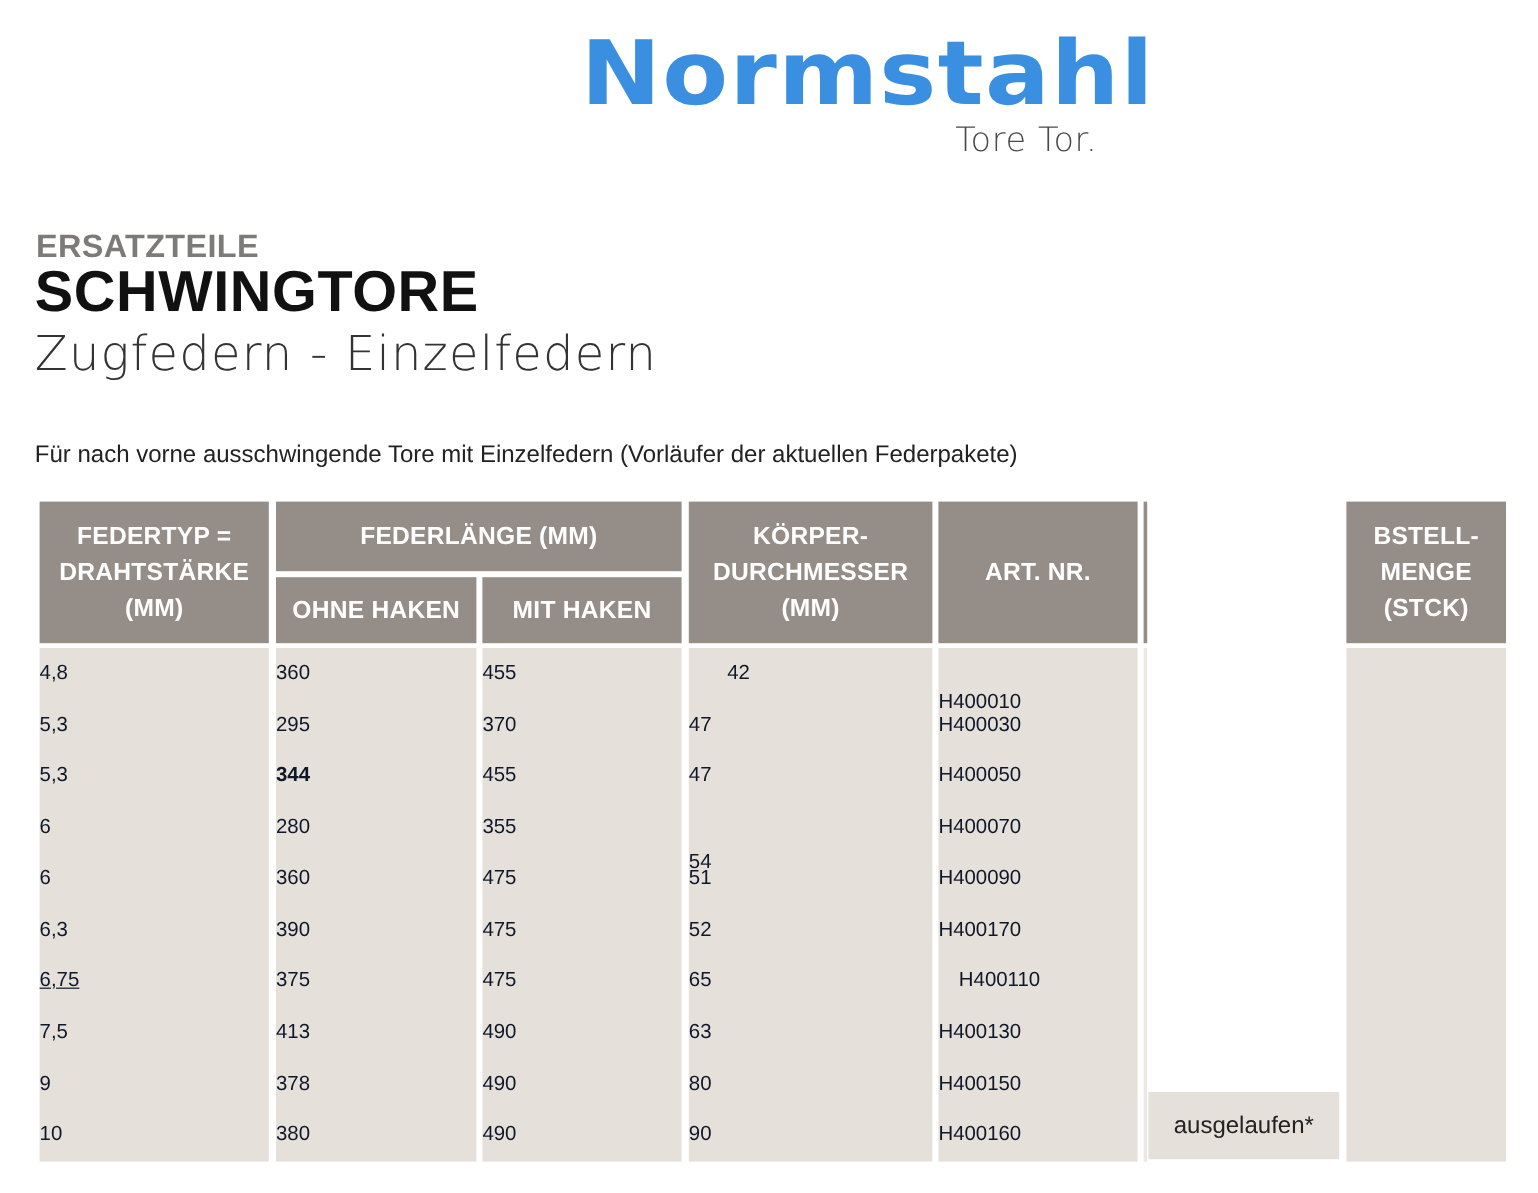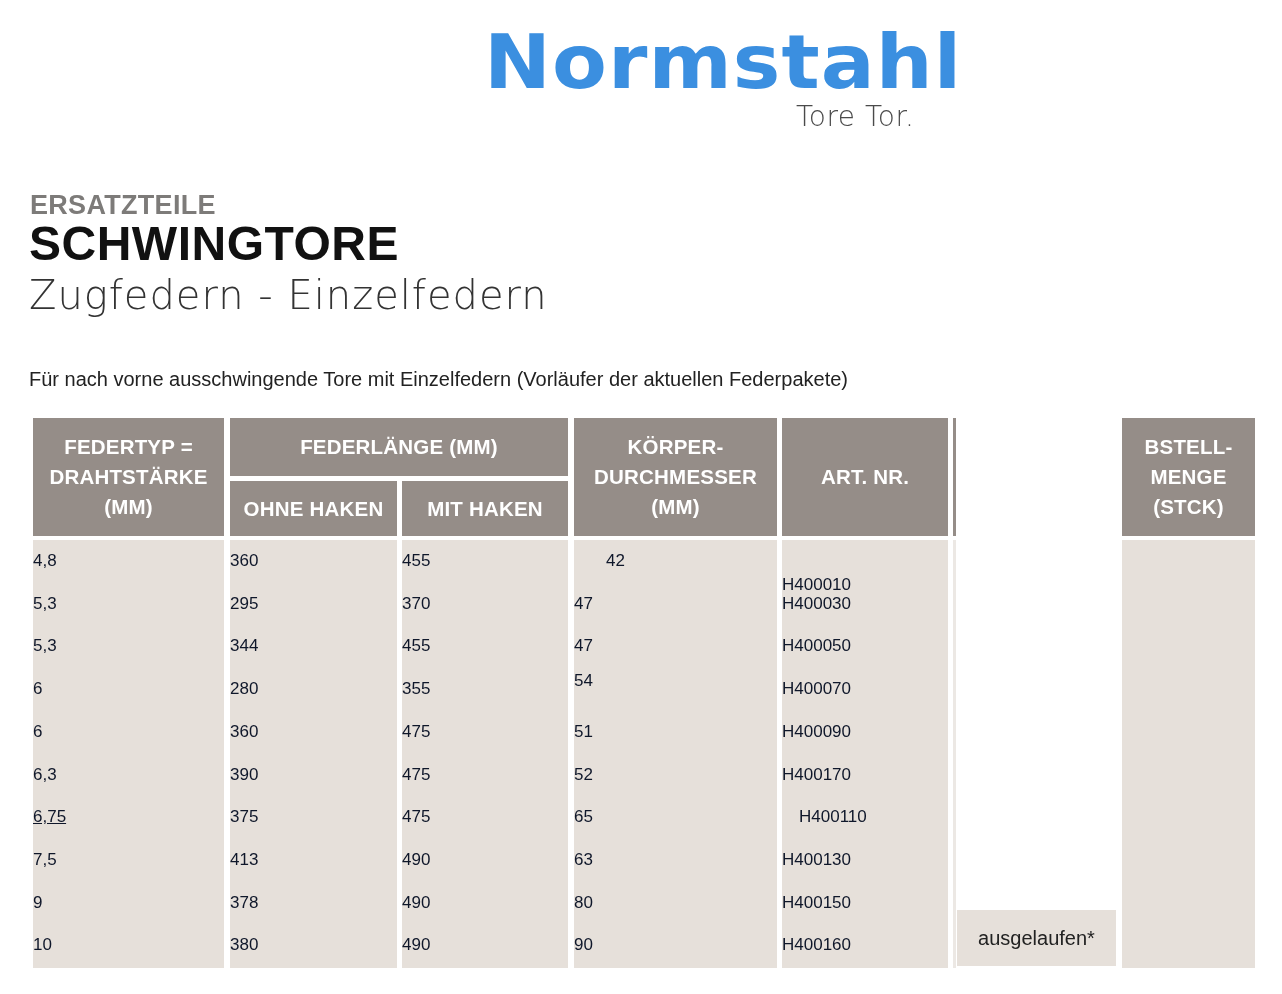--- a/index.html
+++ b/index.html
@@ -75,31 +75,31 @@
       <div>
         <div class="cell" style="left: 33px; width: 191px; top: 582.7px;">5,3</div>
         <div class="cell" style="left: 230px; width: 167px; top: 582.7px;">295</div>
         <div class="cell" style="left: 402px; width: 166px; top: 582.7px;">370</div>
         <div class="cell" style="left: 574px; width: 203px; top: 582.7px;">47</div>
         <div class="cell" style="left: 782px; width: 166px; top: 582.7px;">H400030</div>
         <div class="cell" style="left: 1122px; width: 133px; top: 582.7px;"></div>
       </div>
       <div>
         <div class="cell" style="left: 33px; width: 191px; top: 625.4px;">5,3</div>
-        <div class="cell" style="left: 230px; width: 167px; top: 625.4px;">344</div>
+        <div class="cell" style="left: 230px; width: 167px; top: 625.4px; font-weight: bold;">344</div>
         <div class="cell" style="left: 402px; width: 166px; top: 625.4px;">455</div>
         <div class="cell" style="left: 574px; width: 203px; top: 625.4px;">47</div>
         <div class="cell" style="left: 782px; width: 166px; top: 625.4px;">H400050</div>
         <div class="cell" style="left: 1122px; width: 133px; top: 625.4px;"></div>
       </div>
       <div>
         <div class="cell" style="left: 33px; width: 191px; top: 668.1px;">6</div>
         <div class="cell" style="left: 230px; width: 167px; top: 668.1px;">280</div>
         <div class="cell" style="left: 402px; width: 166px; top: 668.1px;">355</div>
-        <div class="cell" style="left: 574px; width: 203px; top: 660px;">54</div>
+        <div class="cell" style="left: 574px; width: 203px; top: 697px;">54</div>
         <div class="cell" style="left: 782px; width: 166px; top: 668.1px;">H400070</div>
         <div class="cell" style="left: 1122px; width: 133px; top: 668.1px;"></div>
       </div>
       <div>
         <div class="cell" style="left: 33px; width: 191px; top: 710.8px;">6</div>
         <div class="cell" style="left: 230px; width: 167px; top: 710.8px;">360</div>
         <div class="cell" style="left: 402px; width: 166px; top: 710.8px;">475</div>
         <div class="cell" style="left: 574px; width: 203px; top: 710.8px;">51</div>
         <div class="cell" style="left: 782px; width: 166px; top: 710.8px;">H400090</div>
         <div class="cell" style="left: 1122px; width: 133px; top: 710.8px;"></div>

